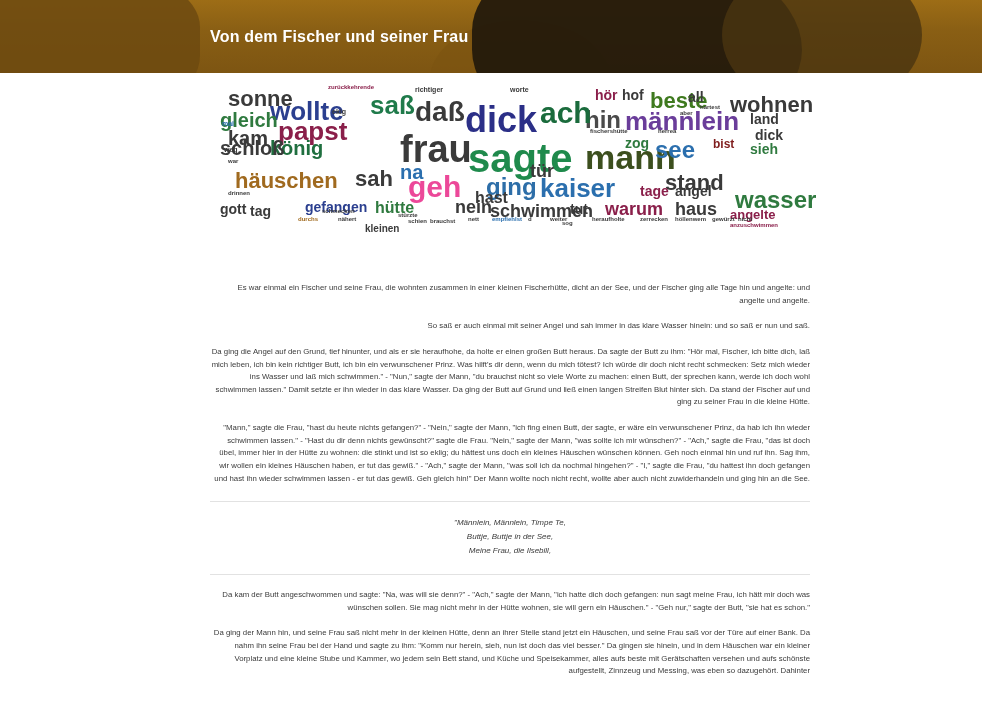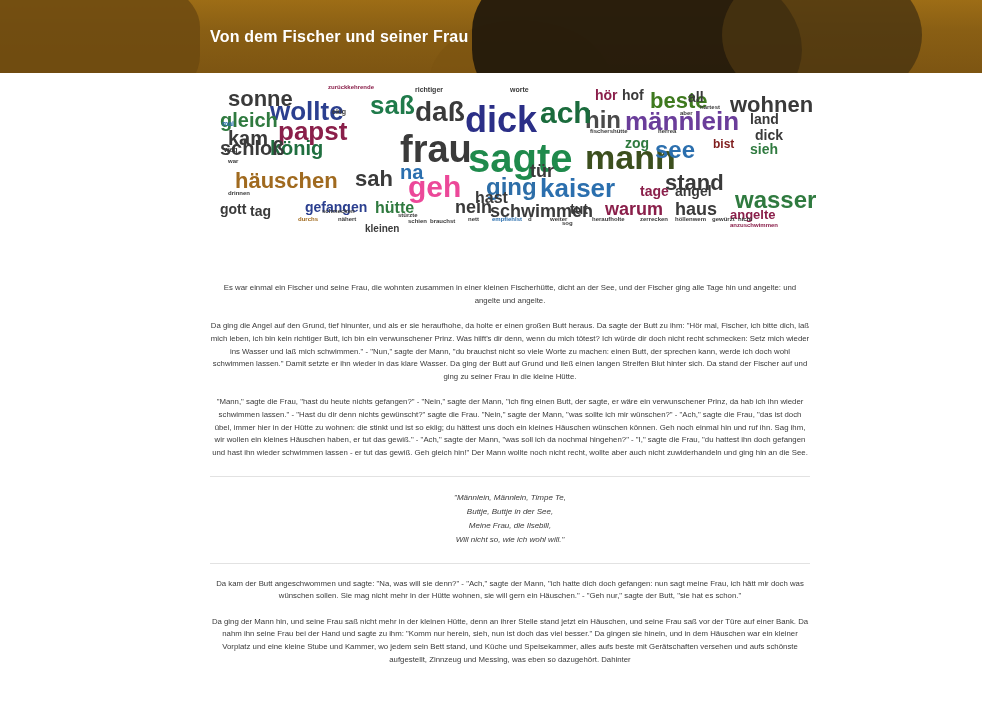--- a/index.html
+++ b/index.html
@@ -102,21 +102,21 @@
     position: absolute;
     left: 210px;
     top: 282px;
     width: 600px;
   }
   .para {
     font-size: 7.8px;
     line-height: 1.62;
     color: #3a3a3a;
     margin: 0 0 13px 0;
-    text-align: center;
+    text-align: right;
   }
   .rule {
     border: none;
     border-top: 1px solid #e2e2e2;
     margin: 16px 0 14px 0;
   }
   .verse {
     text-align: center;
     font-style: italic;
     font-size: 8px;
@@ -216,29 +216,29 @@
       <span class="cloud-word" style="left: 382px; top: 136px; font-size: 6px; color: rgb(58, 58, 58);">heraufholte</span>
       <span class="cloud-word" style="left: 430px; top: 136px; font-size: 6px; color: rgb(58, 58, 58);">zerrecken</span>
       <span class="cloud-word" style="left: 465px; top: 136px; font-size: 6px; color: rgb(58, 58, 58);">höllenwem</span>
       <span class="cloud-word" style="left: 502px; top: 136px; font-size: 6px; color: rgb(58, 58, 58);">gewürzt</span>
       <span class="cloud-word" style="left: 528px; top: 136px; font-size: 6px; color: rgb(58, 58, 58);">nicht</span>
       <span class="cloud-word" style="left: 520px; top: 142px; font-size: 6px; color: rgb(138, 31, 74);">anzuschwimmen</span>
     </div>
 
   <div class="content">
     <p class="para">Es war einmal ein Fischer und seine Frau, die wohnten zusammen in einer kleinen Fischerhütte, dicht an der See, und der Fischer ging alle Tage hin und angelte: und angelte und angelte.</p>
+    <p class="para">So saß er auch einmal mit seiner Angel und sah immer in das klare Wasser hinein: und so saß er nun und saß.</p>
     <p class="para">Da ging die Angel auf den Grund, tief hinunter, und als er sie heraufhohe, da holte er einen großen Butt heraus. Da sagte der Butt zu ihm: "Hör mal, Fischer, ich bitte dich, laß mich leben, ich bin kein richtiger Butt, ich bin ein verwunschener Prinz. Was hilft's dir denn, wenn du mich tötest? Ich würde dir doch nicht recht schmecken: Setz mich wieder ins Wasser und laß mich schwimmen." - "Nun," sagte der Mann, "du brauchst nicht so viele Worte zu machen: einen Butt, der sprechen kann, werde ich doch wohl schwimmen lassen." Damit setzte er ihn wieder in das klare Wasser. Da ging der Butt auf Grund und ließ einen langen Streifen Blut hinter sich. Da stand der Fischer auf und ging zu seiner Frau in die kleine Hütte.</p>
     <p class="para">"Mann," sagte die Frau, "hast du heute nichts gefangen?" - "Nein," sagte der Mann, "ich fing einen Butt, der sagte, er wäre ein verwunschener Prinz, da hab ich ihn wieder schwimmen lassen." - "Hast du dir denn nichts gewünscht?" sagte die Frau. "Nein," sagte der Mann, "was sollte ich mir wünschen?" - "Ach," sagte die Frau, "das ist doch übel, immer hier in der Hütte zu wohnen: die stinkt und ist so eklig; du hättest uns doch ein kleines Häuschen wünschen können. Geh noch einmal hin und ruf ihn. Sag ihm, wir wollen ein kleines Häuschen haben, er tut das gewiß." - "Ach," sagte der Mann, "was soll ich da nochmal hingehen?" - "I," sagte die Frau, "du hattest ihn doch gefangen und hast ihn wieder schwimmen lassen - er tut das gewiß. Geh gleich hin!" Der Mann wollte noch nicht recht, wollte aber auch nicht zuwiderhandeln und ging hin an die See.</p>
 
     <hr class="rule">
     <div class="verse">
       <div>"Männlein, Männlein, Timpe Te,</div>
       <div>Buttje, Buttje in der See,</div>
       <div>Meine Frau, die Ilsebill,</div>
-      <div>Will nicht so, wie ich wohl will."</div>
     </div>
     <hr class="rule">
 
     <p class="para">Da kam der Butt angeschwommen und sagte: "Na, was will sie denn?" - "Ach," sagte der Mann, "ich hatte dich doch gefangen: nun sagt meine Frau, ich hätt mir doch was wünschen sollen. Sie mag nicht mehr in der Hütte wohnen, sie will gern ein Häuschen." - "Geh nur," sagte der Butt, "sie hat es schon."</p>
     <p class="para">Da ging der Mann hin, und seine Frau saß nicht mehr in der kleinen Hütte, denn an ihrer Stelle stand jetzt ein Häuschen, und seine Frau saß vor der Türe auf einer Bank. Da nahm ihn seine Frau bei der Hand und sagte zu ihm: "Komm nur herein, sieh, nun ist doch das viel besser." Da gingen sie hinein, und in dem Häuschen war ein kleiner Vorplatz und eine kleine Stube und Kammer, wo jedem sein Bett stand, und Küche und Speisekammer, alles aufs beste mit Gerätschaften versehen und aufs schönste aufgestellt, Zinnzeug und Messing, was eben so dazugehört. Dahinter</p>
   </div>
 
 </div>
 
 </body></html>

